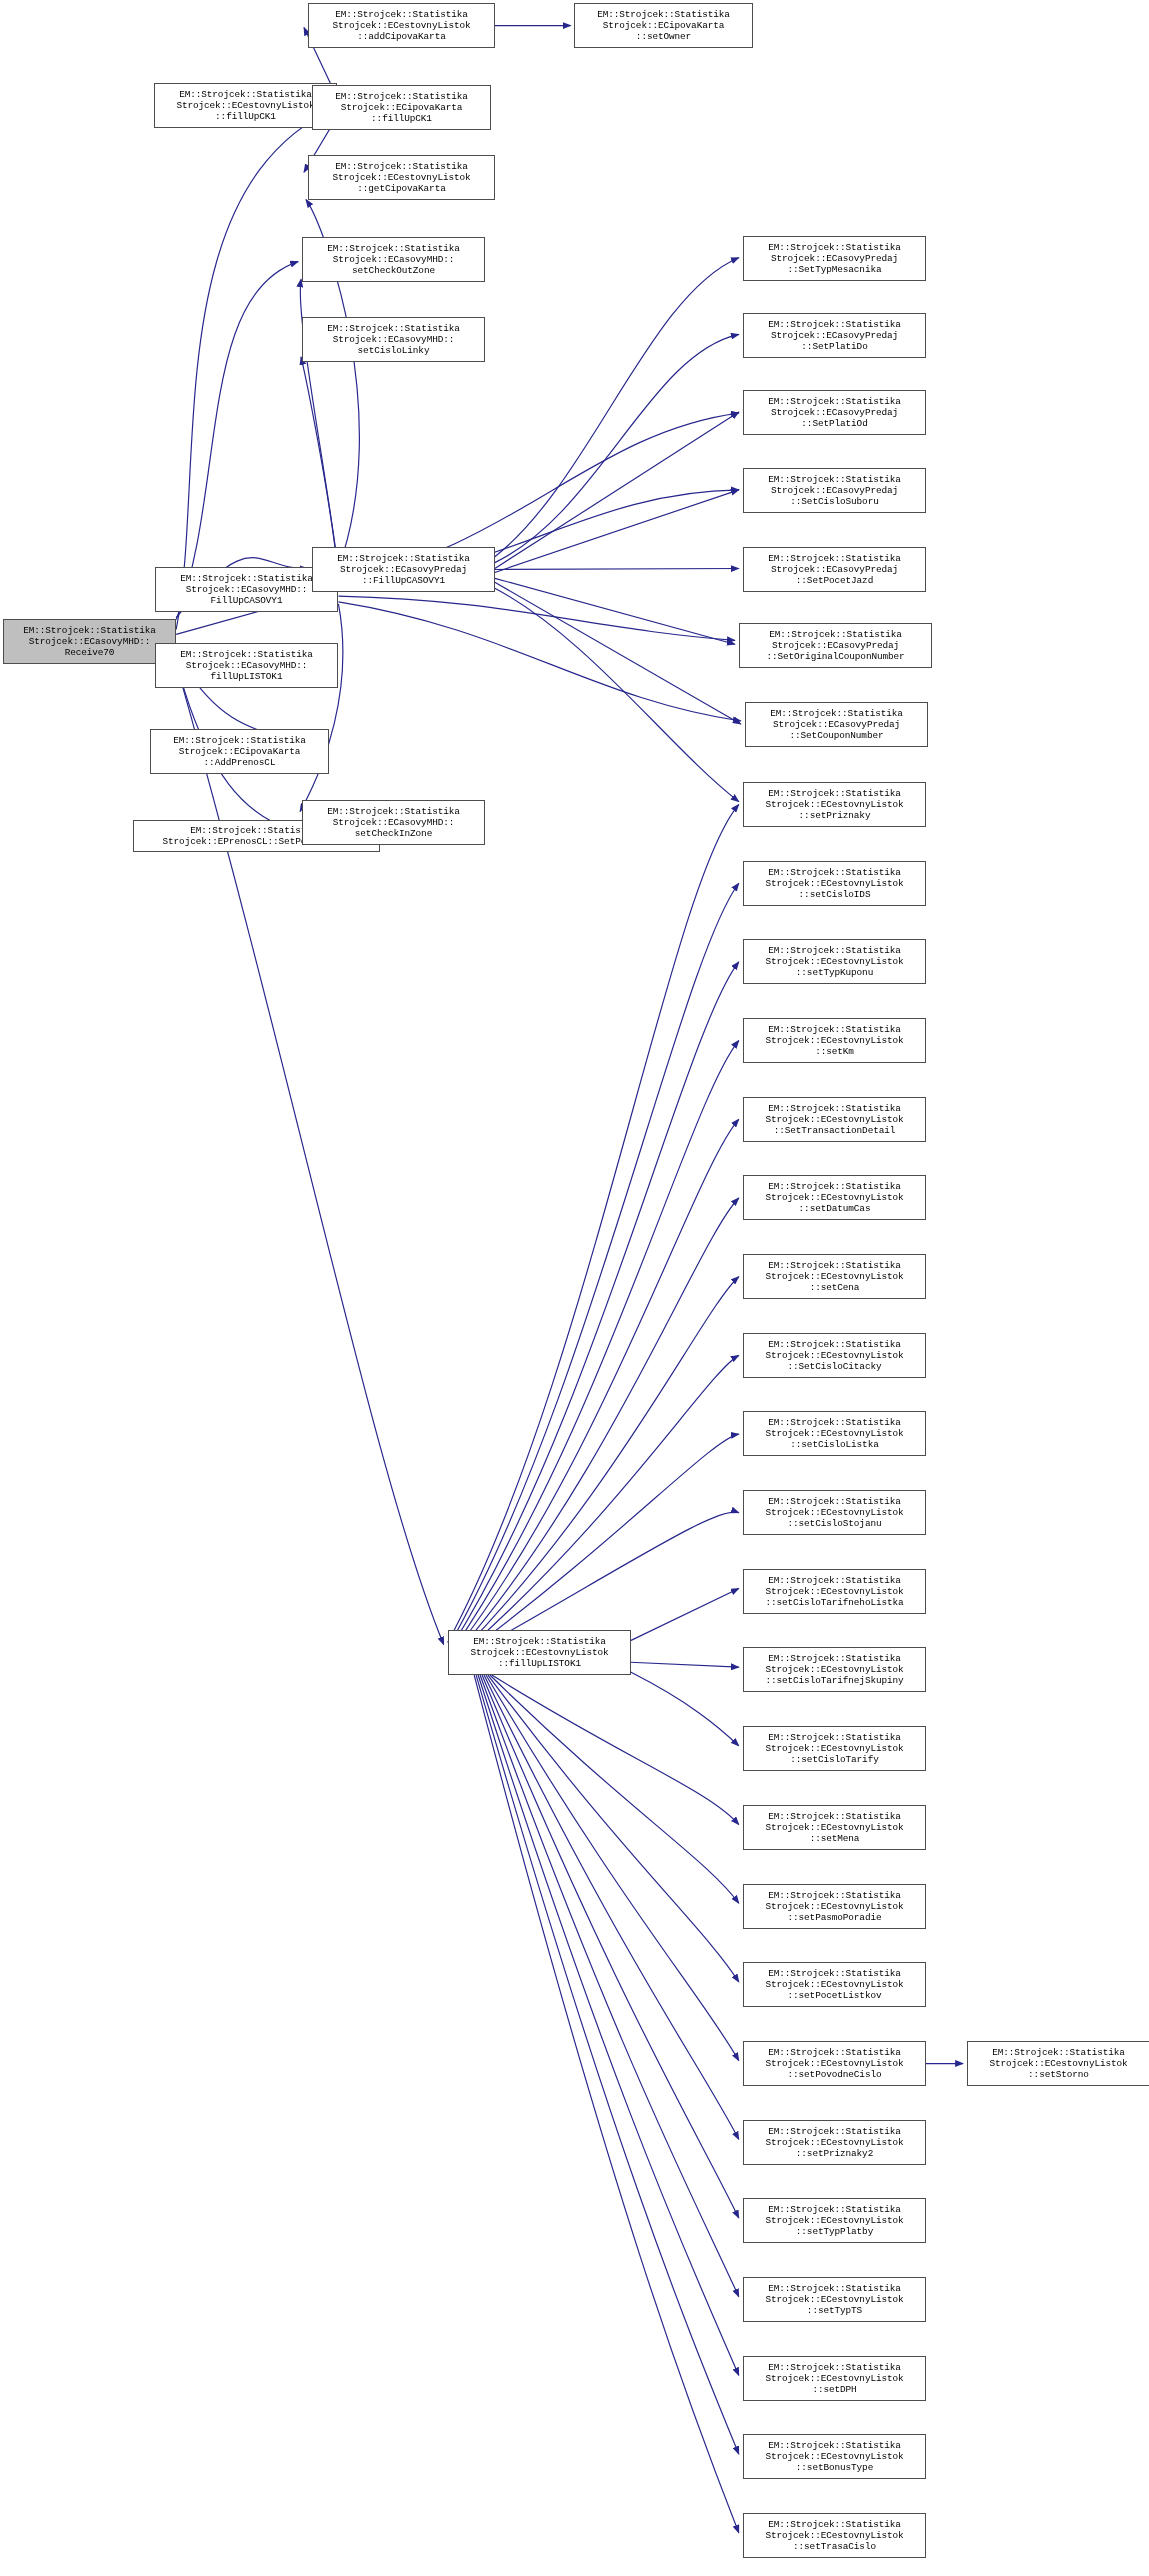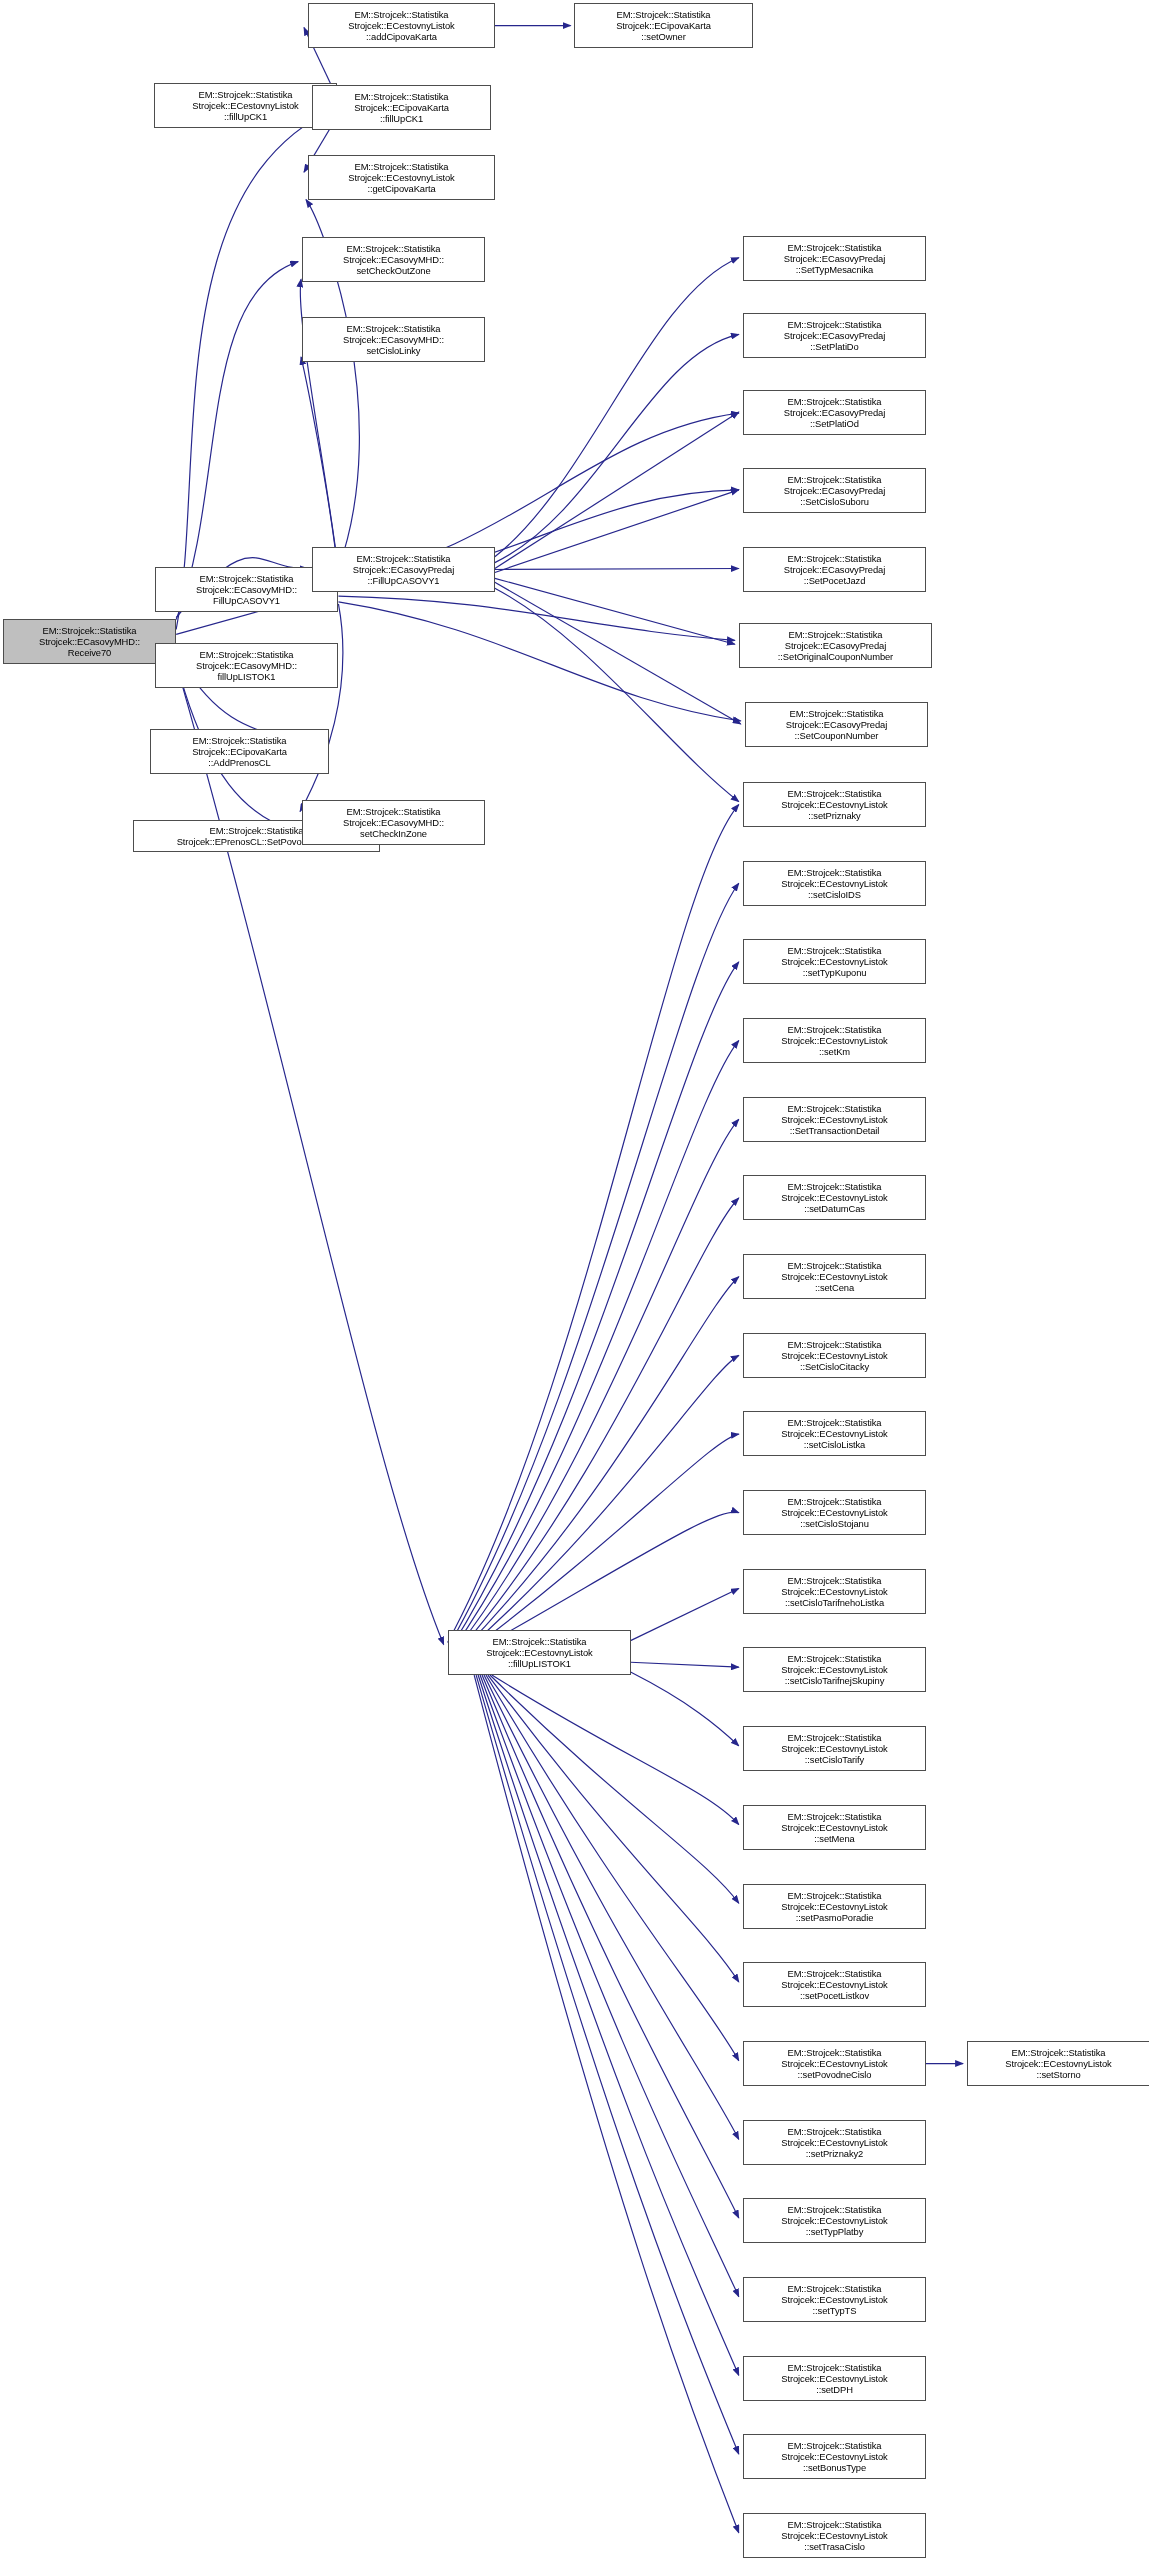--- a/index.html
+++ b/index.html
@@ -21,20 +21,21 @@
     display:flex;
     align-items:center;
     justify-content:center;
     text-align:center;
     line-height:1.18;
     font-size:9.4px;
     letter-spacing:-0.1px;
     white-space:pre-line;
     padding:1px 2px;
     z-index:5;
+    font-family:Liberation Mono, monospace;
   }
   .node.root{
     background:#bfbfbf;
     border-color:#4d4d4d;
   }
   .node span{display:block;width:100%;}
 </style>
 </head>
 <body>
 

